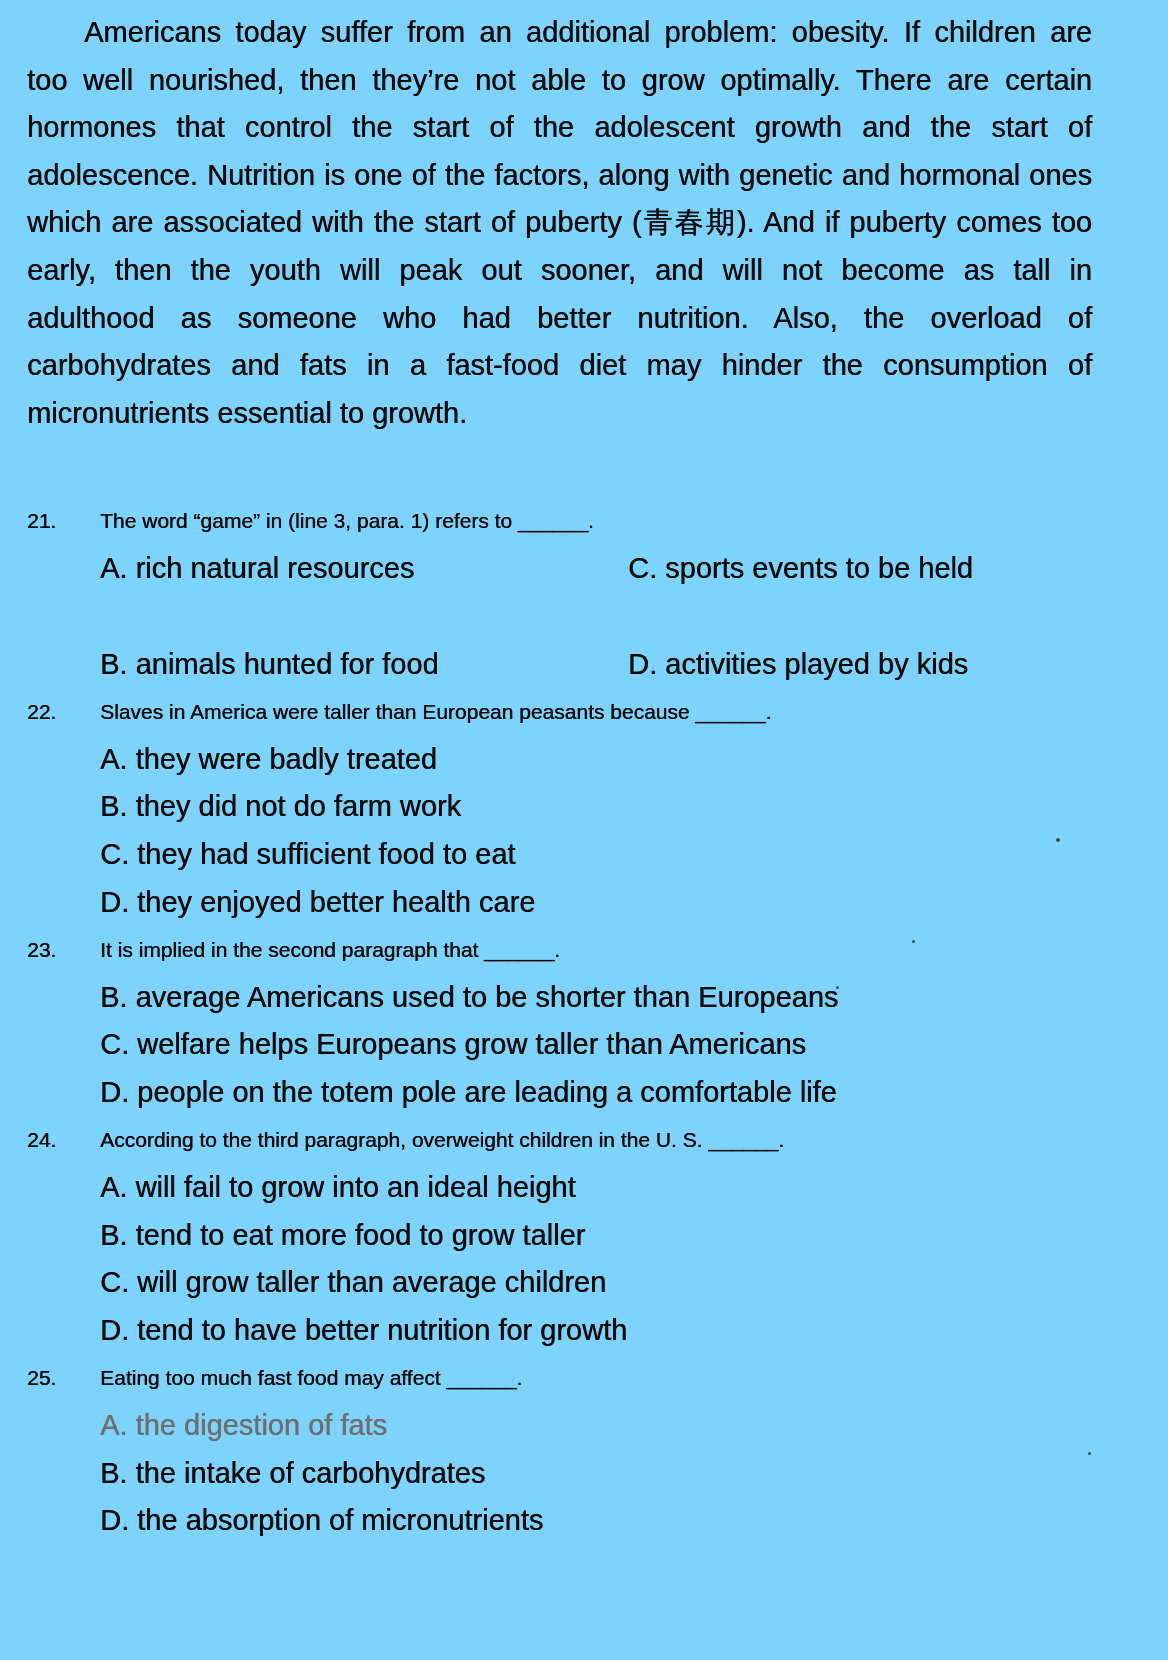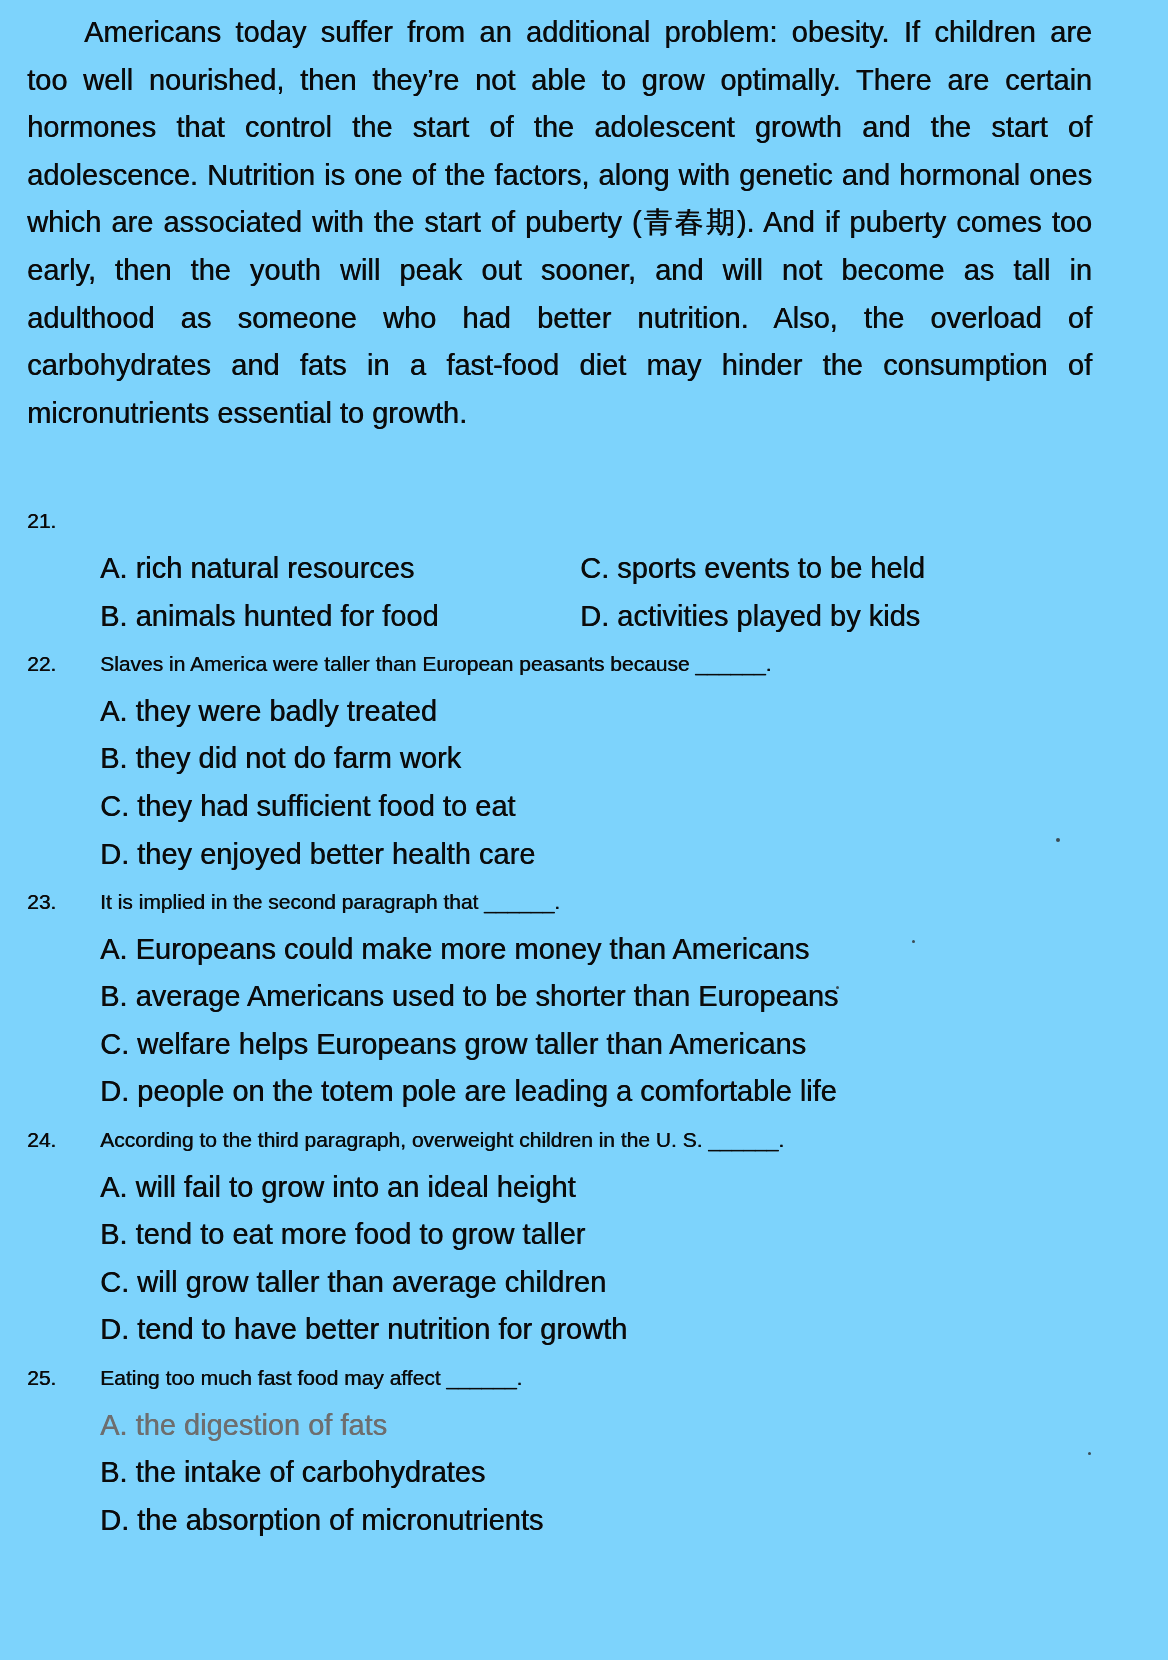--- a/index.html
+++ b/index.html
@@ -48,20 +48,21 @@
   }
   .qstem { flex: 0 0 auto; }
   .opts {
     margin-left: 73px;
     font-size: 29px;
     line-height: 47.6px;
   }
   .opts.two-col {
     display: grid;
     grid-template-columns: 480px auto;
+    gap: 48px;
   }
   .opt {
     display: block;
     white-space: nowrap;
   }
   .opt.faded {
     color: #6e6e6e; 
   }
 
   
@@ -94,20 +95,21 @@
     <div class="pline">adulthood as someone who had better nutrition. Also, the overload of</div>
     <div class="pline">carbohydrates and fats in a fast-food diet may hinder the consumption of</div>
     <div class="pline last">micronutrients essential to growth.</div>
   </div>
 
   <div class="questions">
 
     <div class="question">
       <div class="qrow">
         <span class="qnum">21.</span>
+        <span class="qstem">The word “game” in (line 3, para. 1) refers to ______.</span>
       </div>
       <div class="opts two-col">
         <span class="opt">A. rich natural resources</span>
         <span class="opt">C. sports events to be held</span>
         <span class="opt">B. animals hunted for food</span>
         <span class="opt">D. activities played by kids</span>
       </div>
     </div>
 
     <div class="question">
@@ -122,21 +124,20 @@
         <span class="opt">D. they enjoyed better health care</span>
       </div>
     </div>
 
     <div class="question">
       <div class="qrow">
         <span class="qnum">23.</span>
         <span class="qstem">It is implied in the second paragraph that ______.</span>
       </div>
       <div class="opts">
-        <span class="opt">A. Europeans could make more money than Americans</span>
         <span class="opt">B. average Americans used to be shorter than Europeans</span>
         <span class="opt">C. welfare helps Europeans grow taller than Americans</span>
         <span class="opt">D. people on the totem pole are leading a comfortable life</span>
       </div>
     </div>
 
     <div class="question">
       <div class="qrow">
         <span class="qnum">24.</span>
         <span class="qstem">According to the third paragraph, overweight children in the U. S. ______.</span>

